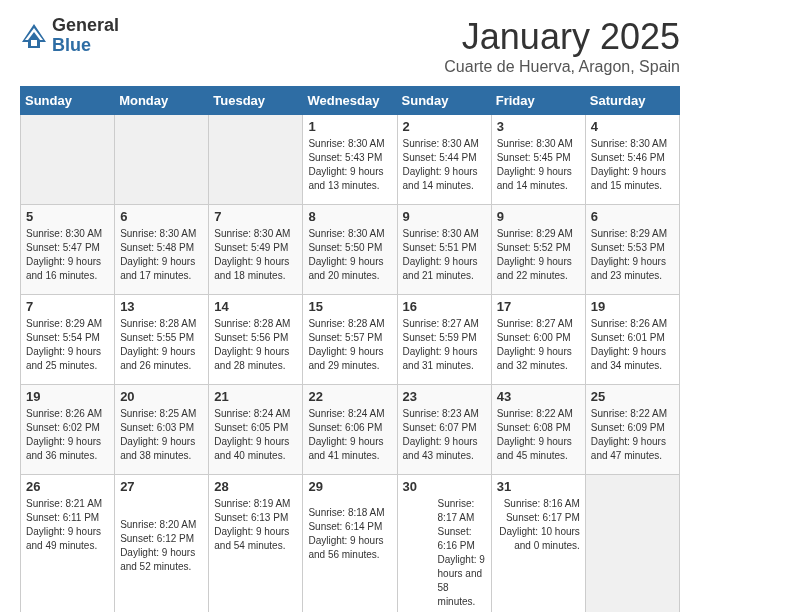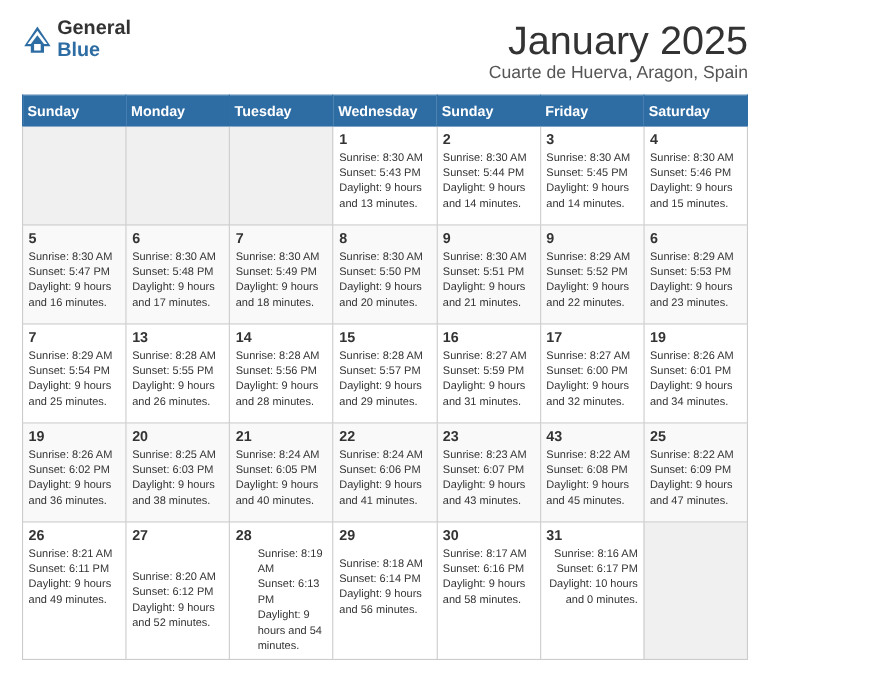--- a/index.html
+++ b/index.html
@@ -229,33 +229,33 @@
 Daylight: 9 hours and 49 minutes.</div>
           </td>
           <td>
             <span class="day-num">27</span>
             <div class="day-detail" style="white-space: pre-line; margin-top: 24px;">Sunrise: 8:20 AM
 Sunset: 6:12 PM
 Daylight: 9 hours and 52 minutes.</div>
           </td>
           <td>
             <span class="day-num">28</span>
-            <div class="day-detail" style="white-space: pre-line; margin-left: 20px;">Sunrise: 8:19 AM
+            <div class="day-detail" style="white-space: pre-line;">Sunrise: 8:19 AM
 Sunset: 6:13 PM
 Daylight: 9 hours and 54 minutes.</div>
           </td>
           <td>
             <span class="day-num">29</span>
             <div class="day-detail" style="white-space: pre-line; margin-top: 12px;">Sunrise: 8:18 AM
 Sunset: 6:14 PM
 Daylight: 9 hours and 56 minutes.</div>
           </td>
           <td>
             <span class="day-num">30</span>
-            <div class="day-detail" style="white-space: pre-line;">Sunrise: 8:17 AM
+            <div class="day-detail" style="white-space: pre-line; margin-left: 35px;">Sunrise: 8:17 AM
 Sunset: 6:16 PM
 Daylight: 9 hours and 58 minutes.</div>
           </td>
           <td>
             <span class="day-num">31</span>
             <div class="day-detail" style="white-space: pre-line; text-align: right;">Sunrise: 8:16 AM
 Sunset: 6:17 PM
 Daylight: 10 hours and 0 minutes.</div>
           </td>
           <td class="empty"></td>

